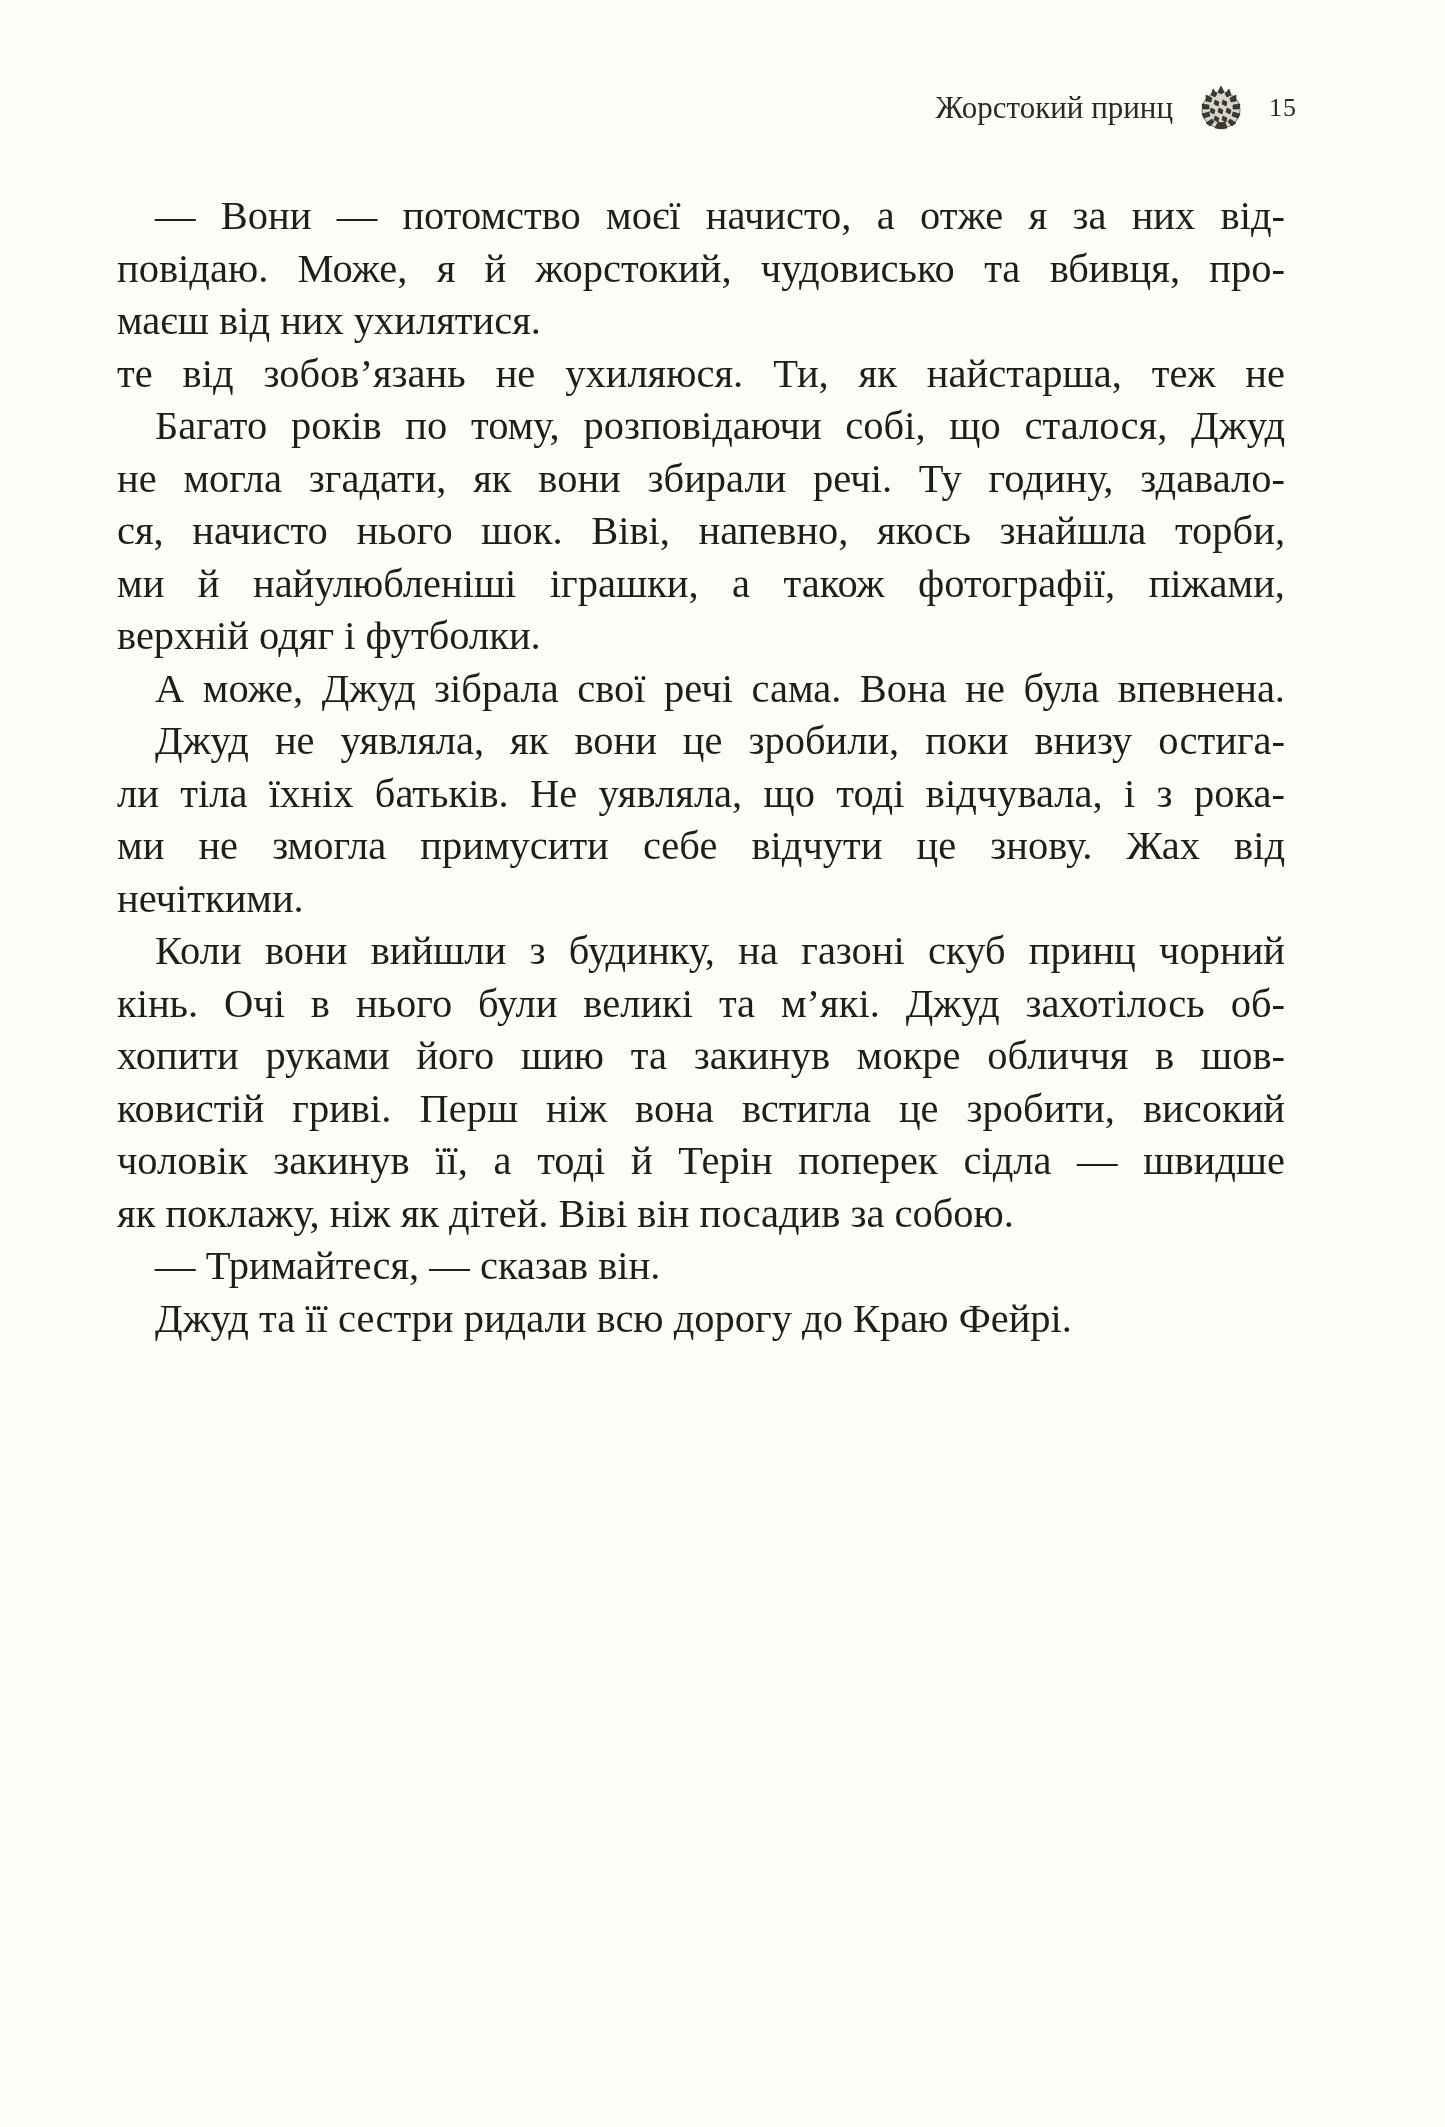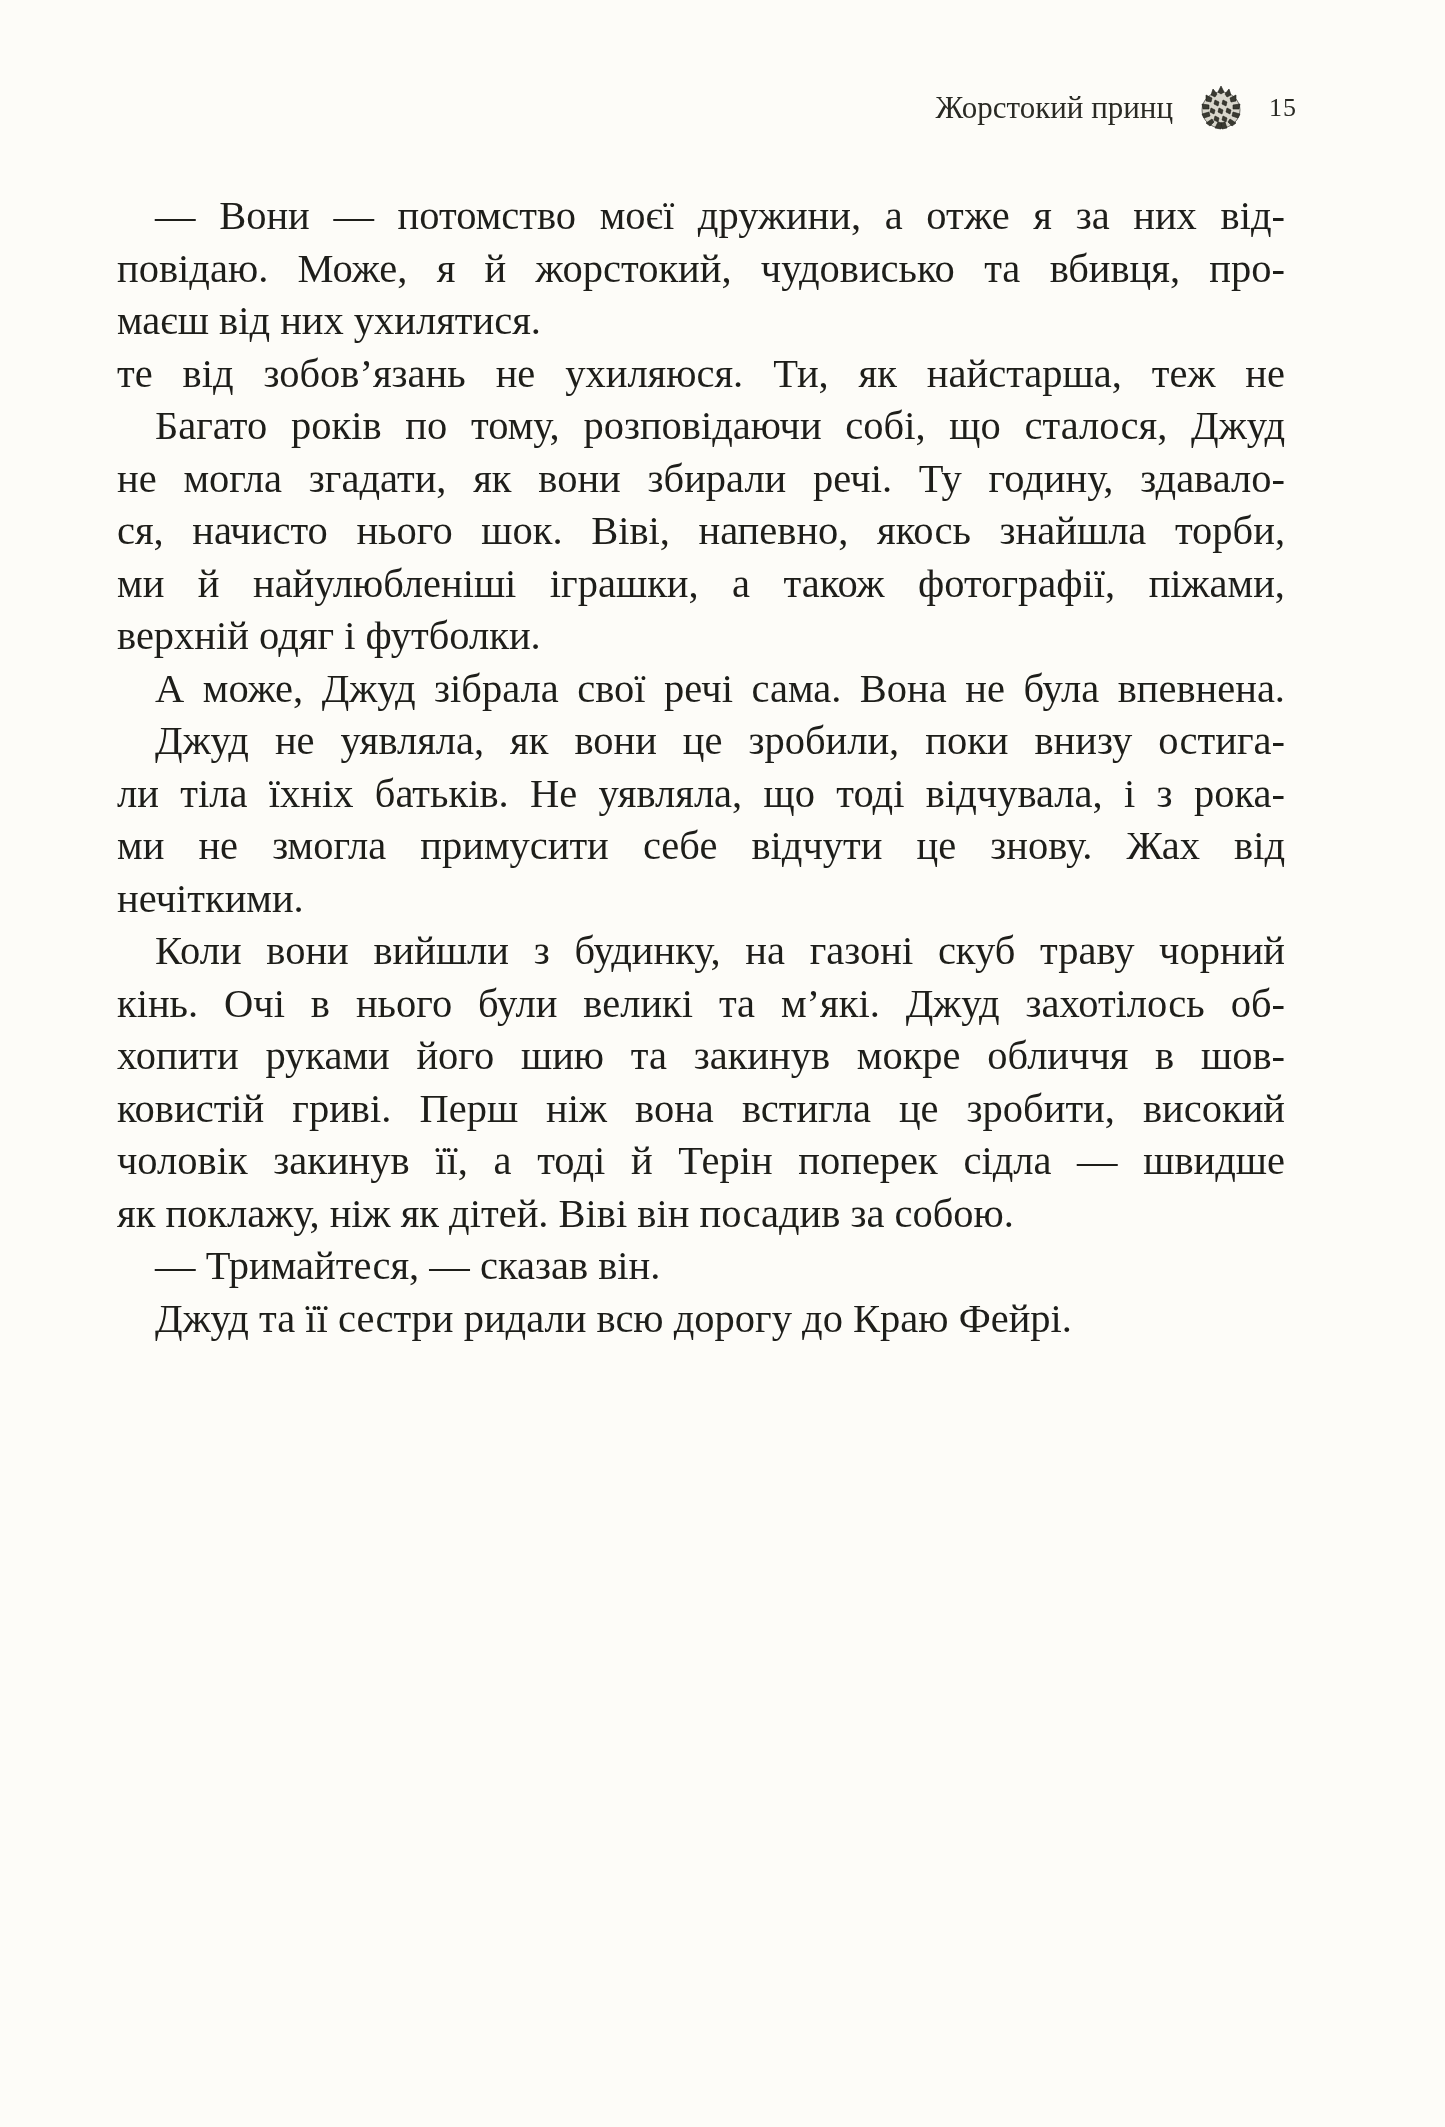--- a/index.html
+++ b/index.html
@@ -73,21 +73,21 @@
           <path d="M22 36 l4 2 -1 4 -4 -2z"></path>
           <path d="M30 36 l4 2 -1 4 -4 -2z"></path>
         </g>
       </g>
     </svg>
     <span class="folio">15</span>
   </div>
 
   <div class="body-text">
     <div class="p-block">
-      <span class="line">— Вони — потомство моєї дружини, а отже я за них від-</span>
+      <span class="line">— Вони — потомство моєї начисто, а отже я за них від-</span>
       <span class="line">повідаю. Може, я й жорстокий, чудовисько та вбивця, про-</span>
       <span class="line last">маєш від них ухилятися.</span>
       <span class="line">те від зобов’язань не ухиляюся. Ти, як найстарша, теж не</span>
     </div>
     <div class="p-block">
       <span class="line">Багато років по тому, розповідаючи собі, що сталося, Джуд</span>
       <span class="line">не могла згадати, як вони збирали речі. Ту годину, здавало-</span>
       <span class="line">ся, начисто нього шок. Віві, напевно, якось знайшла торби,</span>
       <span class="line">ми й найулюбленіші іграшки, а також фотографії, піжами,</span>
       <span class="line last">верхній одяг і футболки.</span>
@@ -95,21 +95,21 @@
     <div class="p-block">
       <span class="line">А може, Джуд зібрала свої речі сама. Вона не була впевнена.</span>
     </div>
     <div class="p-block">
       <span class="line">Джуд не уявляла, як вони це зробили, поки внизу остига-</span>
       <span class="line">ли тіла їхніх батьків. Не уявляла, що тоді відчувала, і з рока-</span>
       <span class="line">ми не змогла примусити себе відчути це знову. Жах від</span>
       <span class="line last">нечіткими.</span>
     </div>
     <div class="p-block">
-      <span class="line">Коли вони вийшли з будинку, на газоні скуб траву чорний</span>
+      <span class="line">Коли вони вийшли з будинку, на газоні скуб принц чорний</span>
       <span class="line">кінь. Очі в нього були великі та м’які. Джуд захотілось об-</span>
       <span class="line">хопити руками його шию та закинув мокре обличчя в шов-</span>
       <span class="line">ковистій гриві. Перш ніж вона встигла це зробити, високий</span>
       <span class="line">чоловік закинув її, а тоді й Терін поперек сідла — швидше</span>
       <span class="line last">як поклажу, ніж як дітей. Віві він посадив за собою.</span>
     </div>
     <div class="p-block">
       <span class="line last">— Тримайтеся, — сказав він.</span>
     </div>
     <div class="p-block">

